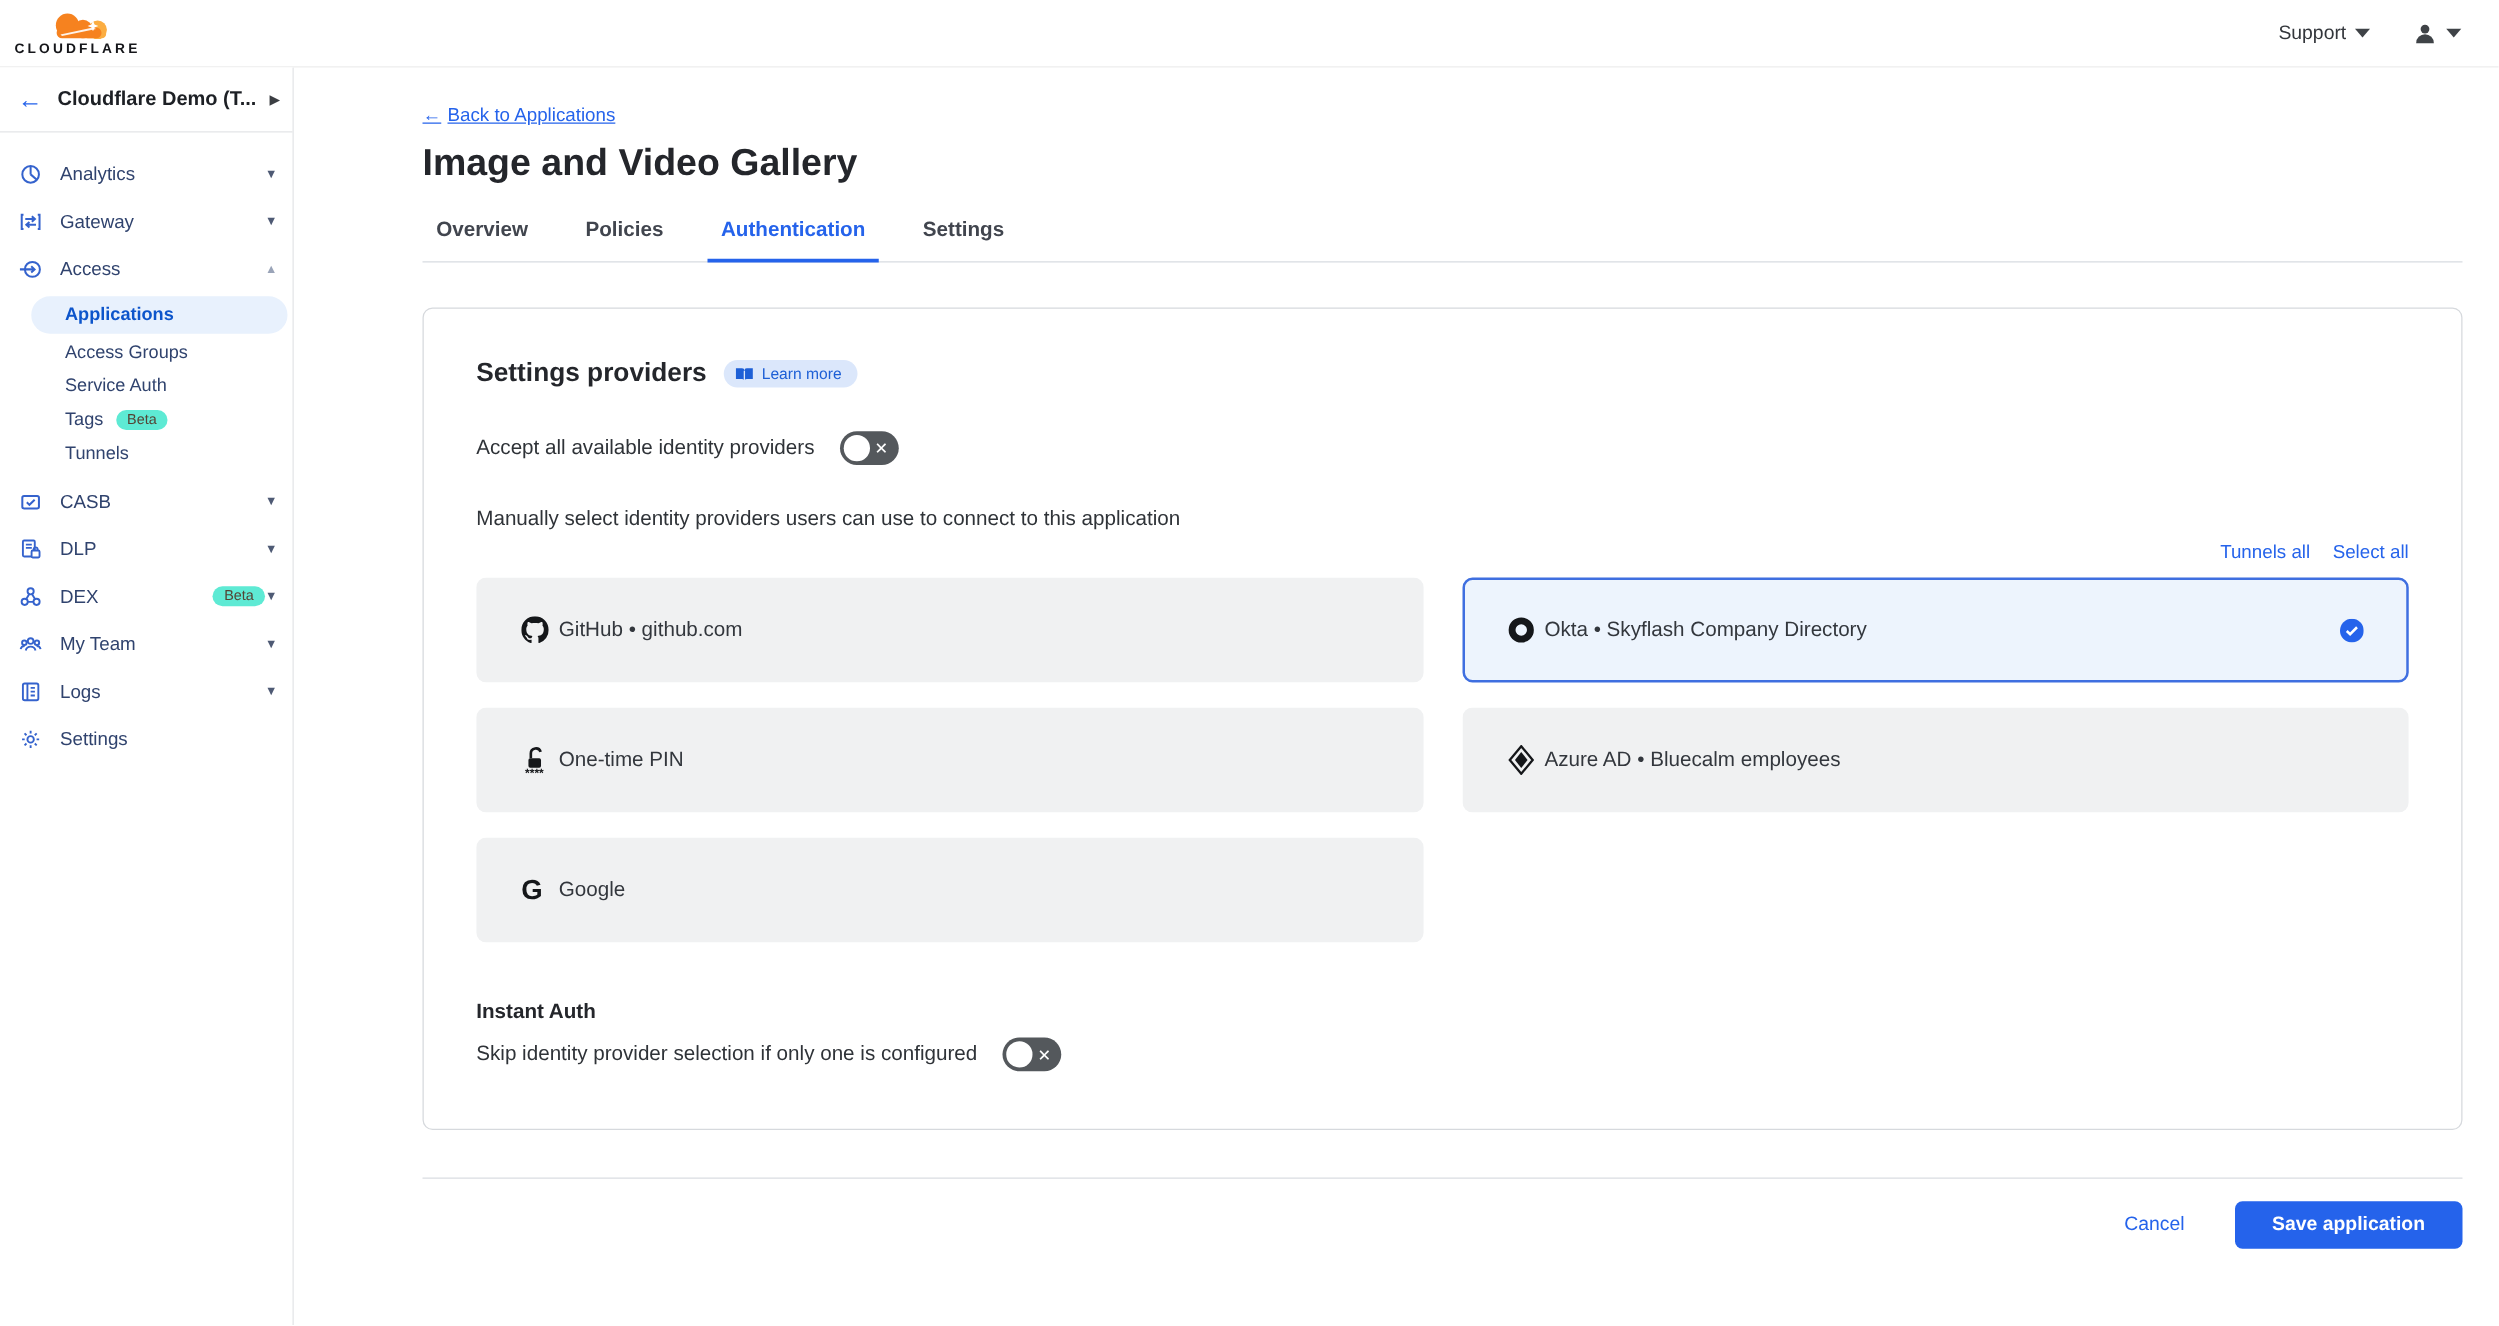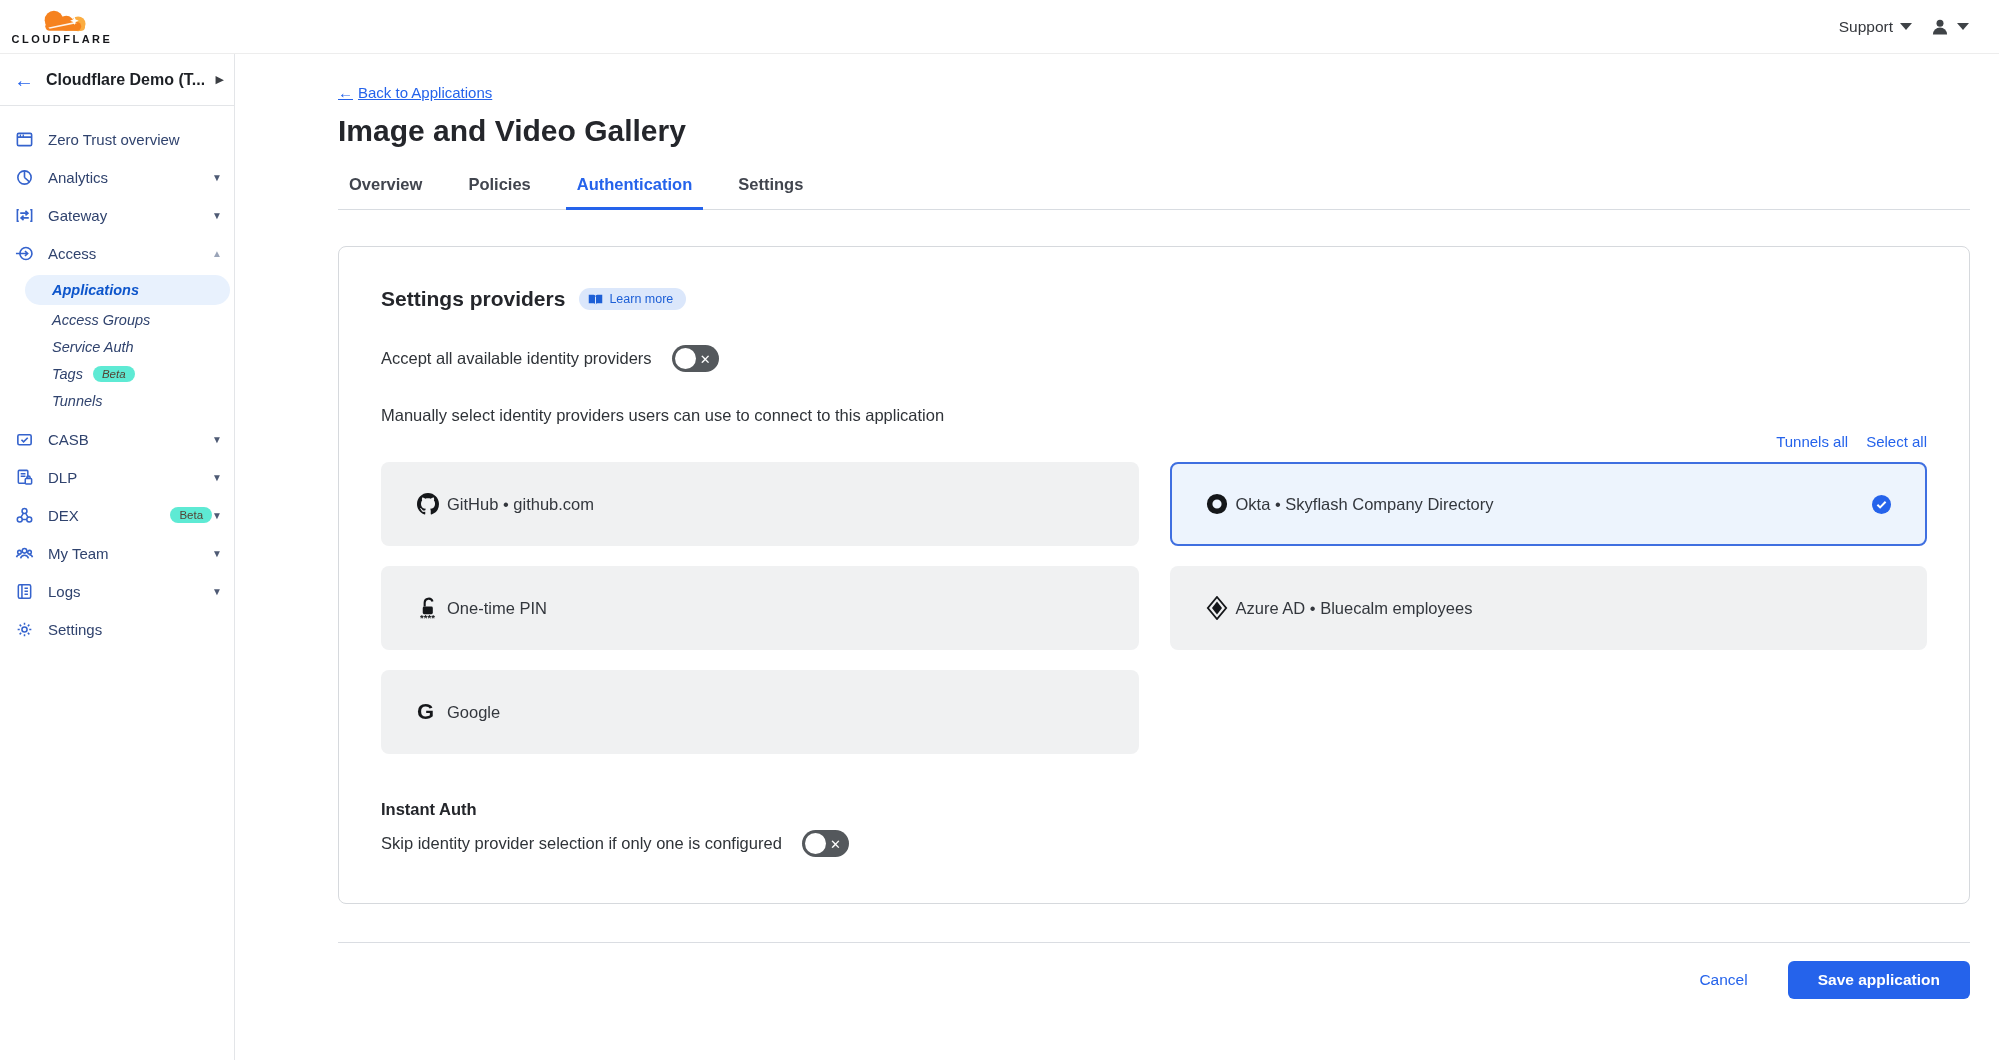--- a/index.html
+++ b/index.html
@@ -4,21 +4,21 @@
 <style>
   * { margin:0; padding:0; box-sizing:border-box; }
   html,body { width:1999px; height:1061px; background:#fff;
     font-family:"Liberation Sans","DejaVu Sans",sans-serif; color:#24262b; }
 
   
   .topbar { height:54px; display:flex; align-items:center; justify-content:space-between;
     padding:0 30px 0 12px; border-bottom:1px solid #ededed; background:#fff; }
   .logo { display:flex; flex-direction:column; align-items:center; width:100px; cursor:pointer; }
   .logo-word { font-size:11px; font-weight:bold; letter-spacing:2.5px; color:#15161a; margin-top:-2px; }
-  .topbar-right { display:flex; align-items:center; gap:18px; }
+  .topbar-right { display:flex; align-items:center; gap:34px; }
   .top-btn { display:flex; align-items:center; gap:7px; font-size:15.5px; color:#33363b; cursor:pointer; }
   .caret-dn { width:0; height:0; border-left:6px solid transparent; border-right:6px solid transparent;
     border-top:7px solid #3f4347; display:inline-block; }
 
   
   .shell { display:flex; height:1006px; }
   .sidebar { width:235px; border-right:1px solid #e3e5e8; background:#fff; flex:none; }
   .side-head { height:52px; display:flex; align-items:center; padding:0 10px 0 14px;
     border-bottom:1px solid #e3e5e8; gap:12px; }
   .back-arrow { color:#2563eb; font-size:20px; line-height:1; cursor:pointer; }
@@ -27,21 +27,21 @@
 
   .nav { padding-top:14px; }
   .nav-item { height:38px; display:flex; align-items:center; padding:0 12px 0 14px; cursor:pointer; }
   .nav-ic { width:20px; height:20px; flex:none; margin-right:14px; display:flex; align-items:center; justify-content:center; }
   .nav-label { font-size:15px; color:#30436e; flex:1; }
   .nav-caret { font-size:10px; color:#4e5a74; }
   .nav-caret.up { color:#9aa4b8; }
 
   .sub-list { padding:2px 0 6px 0; }
   .sub-item { height:27px; display:flex; align-items:center; padding-left:52px; font-size:14.5px;
-    color:#30436e; cursor:pointer;font-style:italic; }
+    color:#30436e; cursor:pointer; }
   .sub-item.active { margin:1px 4px 1px 25px; padding-left:27px; height:30px; border-radius:15px;
     background:#e8f1fd; color:#0d55cb; font-weight:bold; }
   .badge-beta { margin-left:10px; background:#5eead4; color:#544334; font-size:11.5px;
     padding:2px 9px; border-radius:10px; }
 
   
   .main { flex:1; padding:0 29px 0 103px; }
   .back-link { display:inline-flex; gap:5px; margin-top:30px; font-size:15px; color:#2563eb;
     text-decoration:underline; cursor:pointer; }
   .page-title { margin-top:12px; font-size:30px; font-weight:bold; color:#24262b; }
@@ -120,29 +120,20 @@
 
   <aside class="sidebar">
     <div class="side-head">
       <span class="back-arrow">←</span>
       <span class="acct-name">Cloudflare Demo (T...</span>
       <span class="chev-right">▶</span>
     </div>
 
     <nav class="nav">
 
-      <div class="nav-item">
-        <span class="nav-ic">
-          <svg width="19" height="19" viewBox="0 0 20 20" fill="none" stroke="#3563cd" stroke-width="1.7">
-            <rect x="2.5" y="3.5" width="15" height="13" rx="1.5"></rect>
-              <path d="M2.5 7.5 H17.5 M5 5.6 h1.4 M8 5.6 h1.4"></path>
-          </svg>
-          </span>
-        <span class="nav-label">Zero Trust overview</span>
-      </div>
 
       <div class="nav-item">
         <span class="nav-ic">
           <svg width="19" height="19" viewBox="0 0 20 20" fill="none" stroke="#3563cd" stroke-width="1.7">
             <circle cx="10" cy="10" r="7"></circle>
               <path d="M10 10 V3 M10 10 L15.2 14.6"></path>
           </svg>
           </span>
         <span class="nav-label">Analytics</span>
         <span class="nav-caret">▼</span>

